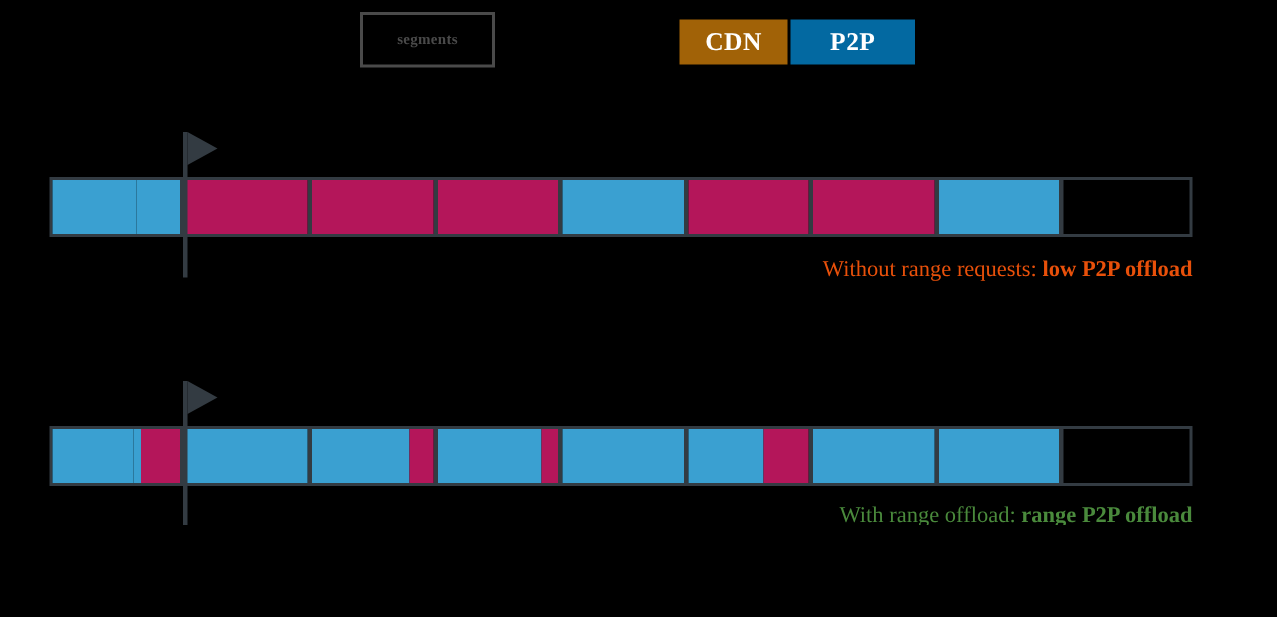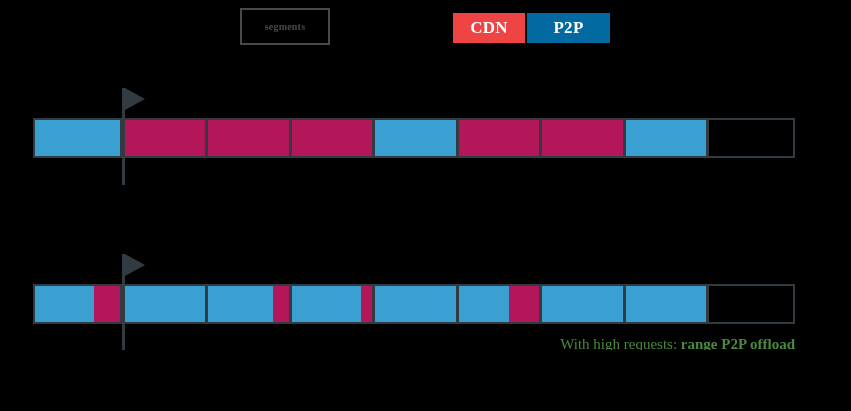--- a/index.html
+++ b/index.html
@@ -137,21 +137,21 @@
 </style>
 </head>
 <body>
 
 <div id="canvas">
 
   <div class="legend-segments-box">
     <span class="legend-segments-label">segments</span>
   </div>
 
-  <div class="legend-chip" id="legend-cdn" style="background: #ef4444;">
+  <div class="legend-chip" id="legend-cdn" style="background: #a16207;">
     <span class="legend-chip-label">CDN</span>
   </div>
 
   <div class="legend-chip" id="legend-p2p" style="background: #0369a1;">
     <span class="legend-chip-label">P2P</span>
   </div>
 
   <div class="timeline-row" id="timeline-row-1" style="top:118px;">
     <div class="bar-track" id="bar-track-1">
         <div class="segment" style="width: 88px;">
@@ -180,20 +180,23 @@
           <div class="seg-part" style="width: 100%; background: rgb(58, 160, 209);"></div>
         </div>
         <div class="segment" style="width: 84px;">
           <div class="seg-part" style="width: 100%; background: transparent;"></div>
         </div>
       </div>
     <div class="playhead" id="playhead-1" style="left: 122px; top: 0px;">
       <div class="playhead-line" style="top:-30px; height:97px;"></div>
       <div class="playhead-flag" style="top:-30px;"></div>
     </div>
+  </div>
+  <div class="caption" id="caption-1" style="color: rgb(232, 80, 10);">
+    <span class="caption-lead">Without range requests: </span><span>low P2P offload</span>
   </div>
 
   <div class="timeline-row" id="timeline-row-2" style="top:284px;">
     <div class="bar-track" id="bar-track-2">
         <div class="segment" style="width: 88px;">
           <div class="seg-part" style="width: 64%; background: rgb(58, 160, 209);"></div>
           <div class="seg-part" style="width: 6%; background: rgb(58, 160, 209);"></div>
           <div class="seg-part" style="width: 30%; background: rgb(180, 22, 90);"></div>
         </div>
         <div class="segment" style="width: 86px;">
@@ -223,16 +226,16 @@
         <div class="segment" style="width: 84px;">
           <div class="seg-part" style="width: 100%; background: transparent;"></div>
         </div>
       </div>
     <div class="playhead" id="playhead-2" style="left: 122px; top: 0px;">
       <div class="playhead-line" style="top:-30px; height:97px;"></div>
       <div class="playhead-flag" style="top:-30px;"></div>
     </div>
   </div>
   <div class="caption" id="caption-2" style="color: rgb(74, 138, 60);">
-    <span class="caption-lead">With high requests: </span><span>range P2P offload</span>
+    <span class="caption-lead">With range offload: </span><span>range P2P offload</span>
   </div>
 
 </div>
 
 </body></html>

